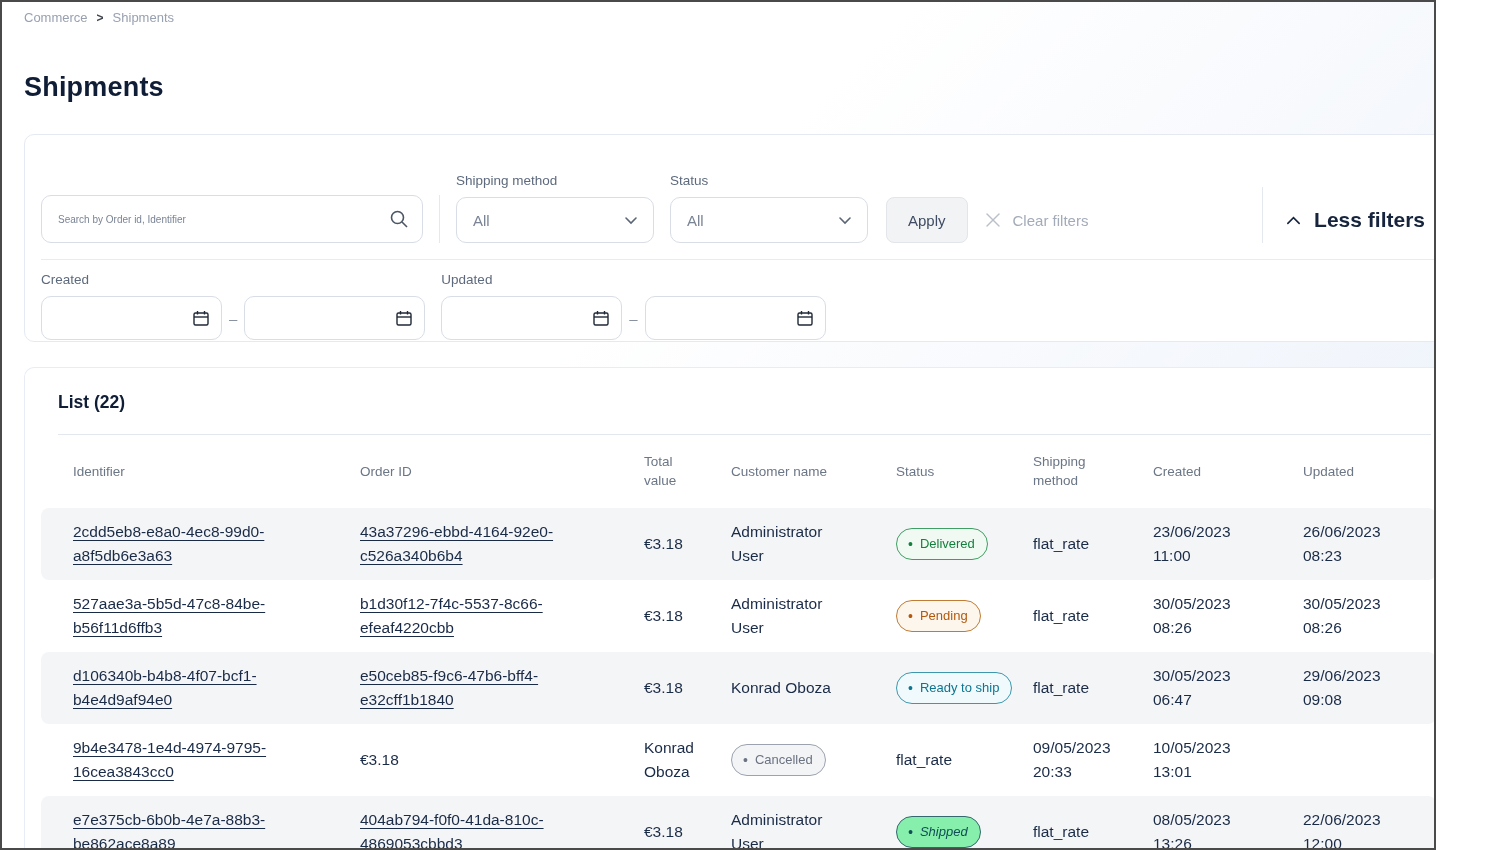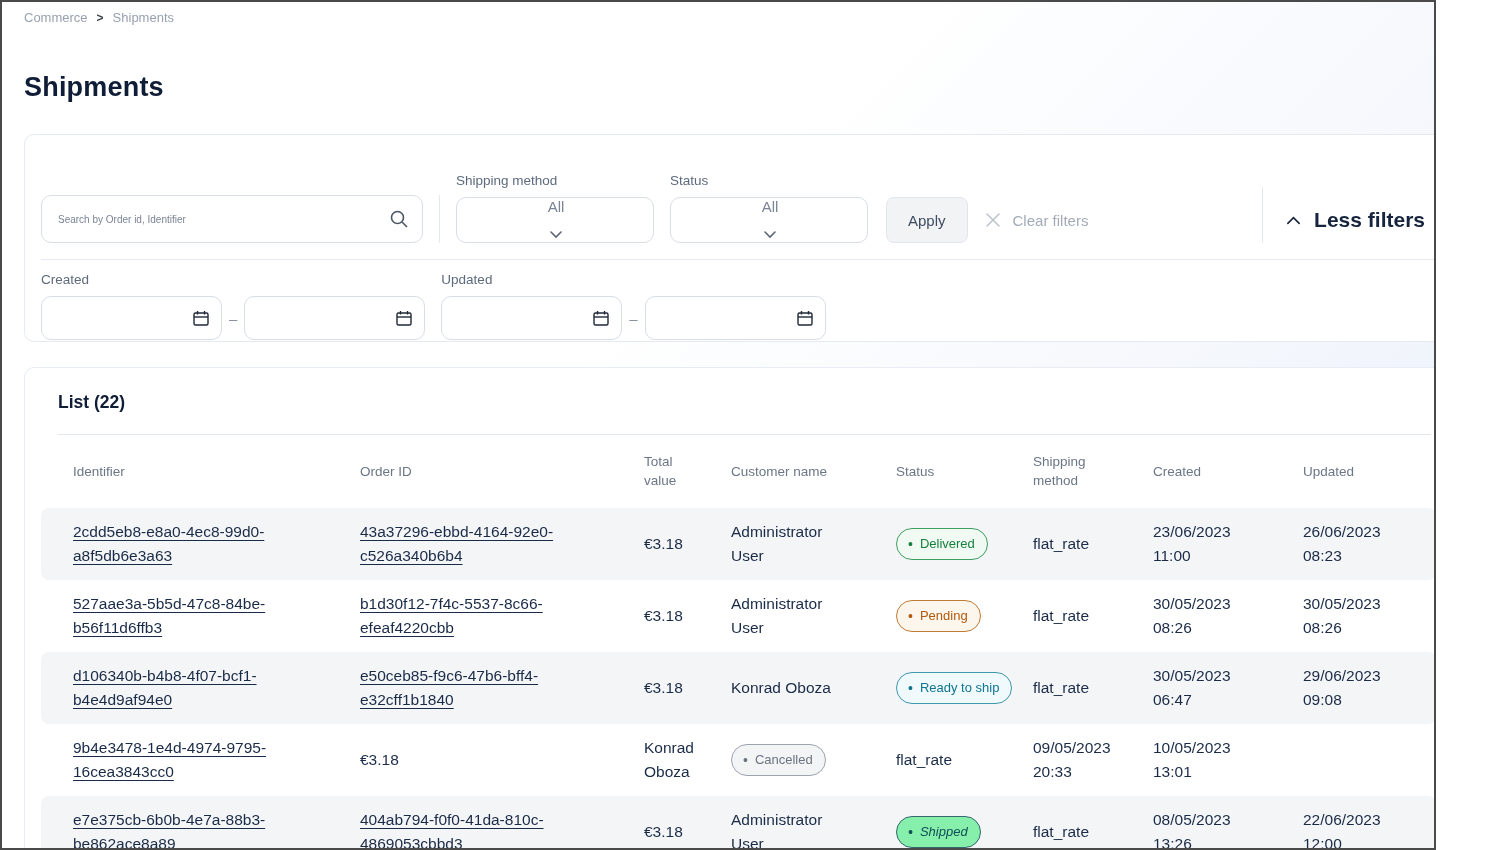--- a/index.html
+++ b/index.html
@@ -36,21 +36,21 @@
     font-family:"Liberation Sans", sans-serif; background:#fff;
   }
   .search-input::placeholder { color:#7a8495; }
   .search-icon { position:absolute; right:14px; top:14px; width:20px; height:20px; }
   .vdivider { width:1px; height:48px; background:#e4e9f0; margin:0 16px; align-self:flex-end; }
   .fgroup { display:flex; flex-direction:column; }
   .flabel { font-size:13.5px; color:#5d6a7d; margin-bottom:9px; }
   .select {
     width:198px; height:46px; border:1px solid #d8dde6; border-radius:10px;
     display:flex; align-items:center; justify-content:space-between;
-    padding:0 14px 0 16px; font-size:15px; color:#7a8495; background:#fff; cursor:pointer;flex-direction:column;
+    padding:0 14px 0 16px; font-size:15px; color:#7a8495; background:#fff; cursor:pointer;
   }
   .fgroup + .fgroup { margin-left:16px; }
   .apply-btn {
     margin-left:18px; height:46px; padding:0 21px;
     background:#f2f3f5; border:1px solid #e2e5ea; border-radius:8px;
     font-size:15px; color:#3f4c63; font-family:"Liberation Sans", sans-serif; cursor:pointer;
   }
   .clear-btn { margin-left:16px; height:46px; display:flex; align-items:center; gap:11px; font-size:15px; color:#a3abb8; cursor:pointer; background:none; border:none; font-family:"Liberation Sans", sans-serif; }
   .spacer { flex:1; }
   .vdivider-tall { width:1px; height:56px; background:#e4e9f0; align-self:flex-end; }

